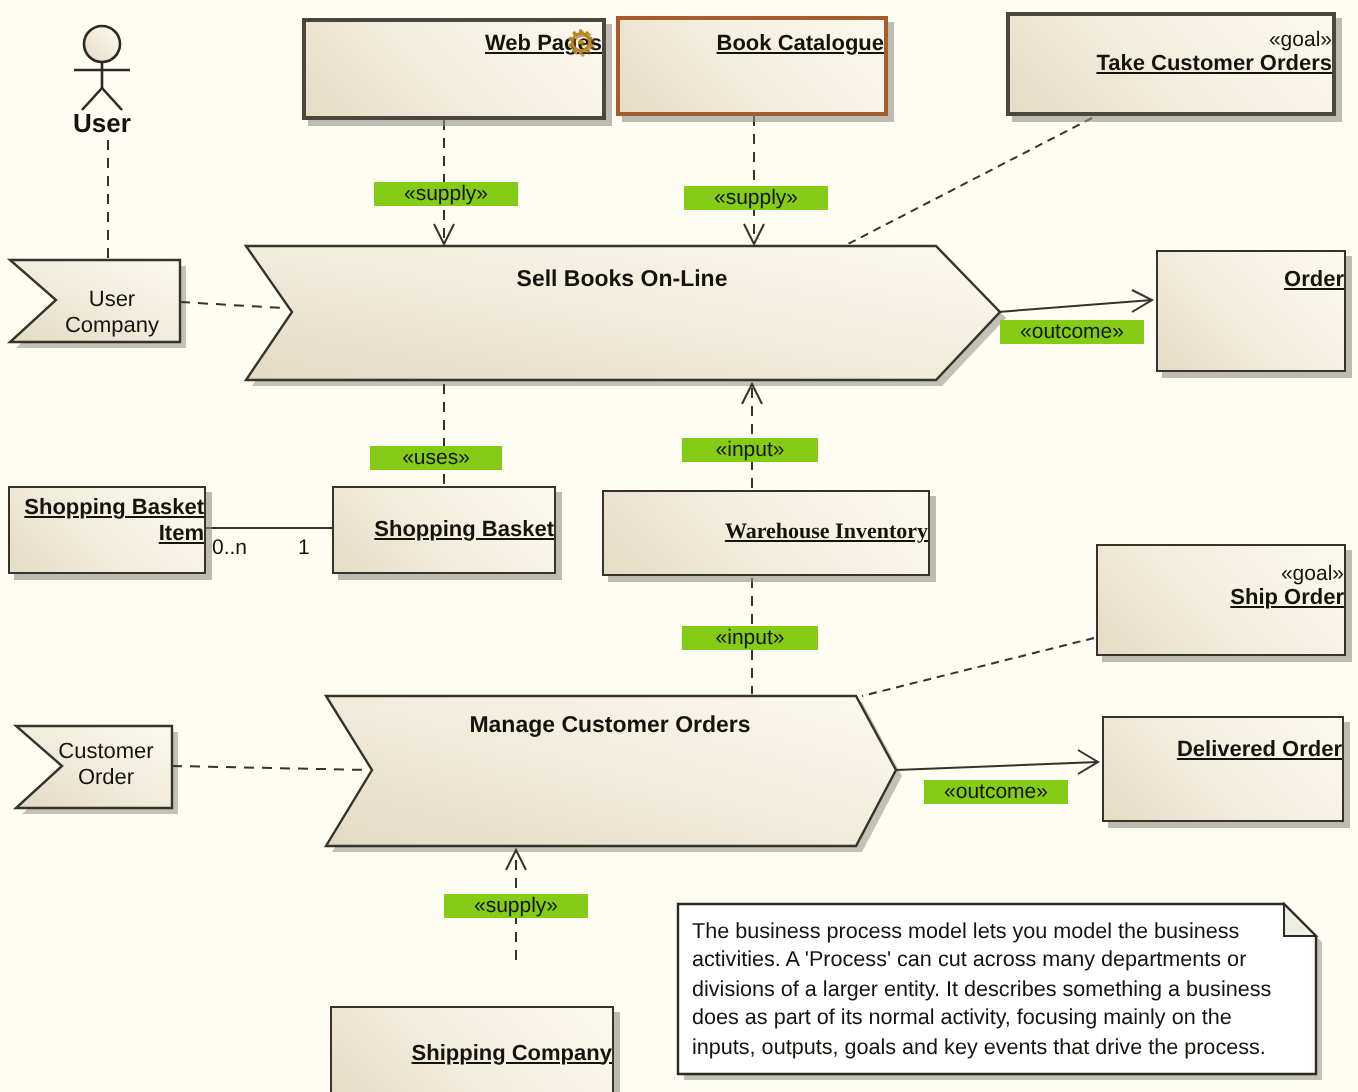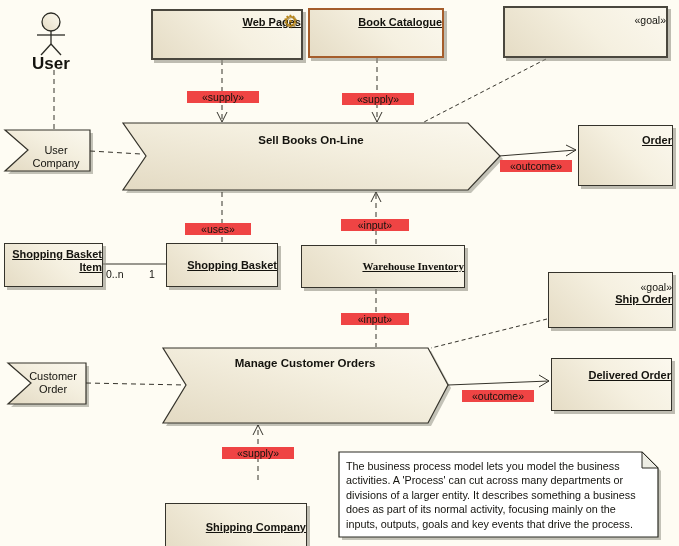--- a/index.html
+++ b/index.html
@@ -26,25 +26,25 @@
   .border-cat{border-width:2px;border-color:#A55D2B;}
   .v-center{display:flex;flex-direction:column;justify-content:center;}
   .proc-label{
     position:absolute;font-weight:bold;font-size:11.5px;color:#14130E;
     text-align:center;
   }
   .event-label{
     position:absolute;font-size:11px;color:#14130E;text-align:center;line-height:13px;
   }
   .actor-label{
-    position:absolute;font-weight:bold;font-size:17px;color:#14130E;text-align:center;
+    position:absolute;font-weight:bold;font-size:13px;color:#14130E;text-align:center;
   }
   .clabel{
     position:absolute;font-size:10.5px;color:#14130E;text-align:center;
-    background:#ef4444;padding:0 1px;line-height:12px;
+    background:#84cc16;padding:0 1px;line-height:12px;
   }
   .mult{
     position:absolute;font-size:10.5px;color:#14130E;background:#FEFCF3;line-height:12px;
   }
   .gear{
     position:absolute;right:3px;top:1px;font-size:17px;color:#B8861B;
     text-shadow:1px 1px 0 rgba(122,90,16,.55);line-height:20px;
   }
   .note-text{
     position:absolute;left:346px;top:459px;width:303px;
@@ -140,20 +140,21 @@
     <div class="title">Web Pages</div>
     <span class="gear">⚙</span>
   </div>
 
   <div class="box border-cat" style="left:308px;top:8px;width:136px;height:50px;padding-top:6px;">
     <div class="title">Book Catalogue</div>
   </div>
 
   <div class="box border2" style="left:503px;top:6px;width:165px;height:52px;padding-top:6px;">
     <div class="stereo">«goal»</div>
+    <div class="title">Take Customer Orders</div>
   </div>
 
   <div class="box" style="left:578px;top:125px;width:95px;height:61px;padding-top:8px;">
     <div class="title">Order</div>
   </div>
 
   <div class="box" style="left:4px;top:243px;width:99px;height:44px;padding-top:4px;">
     <div class="title">Shopping Basket</div>
     <div class="title">Item</div>
   </div>

